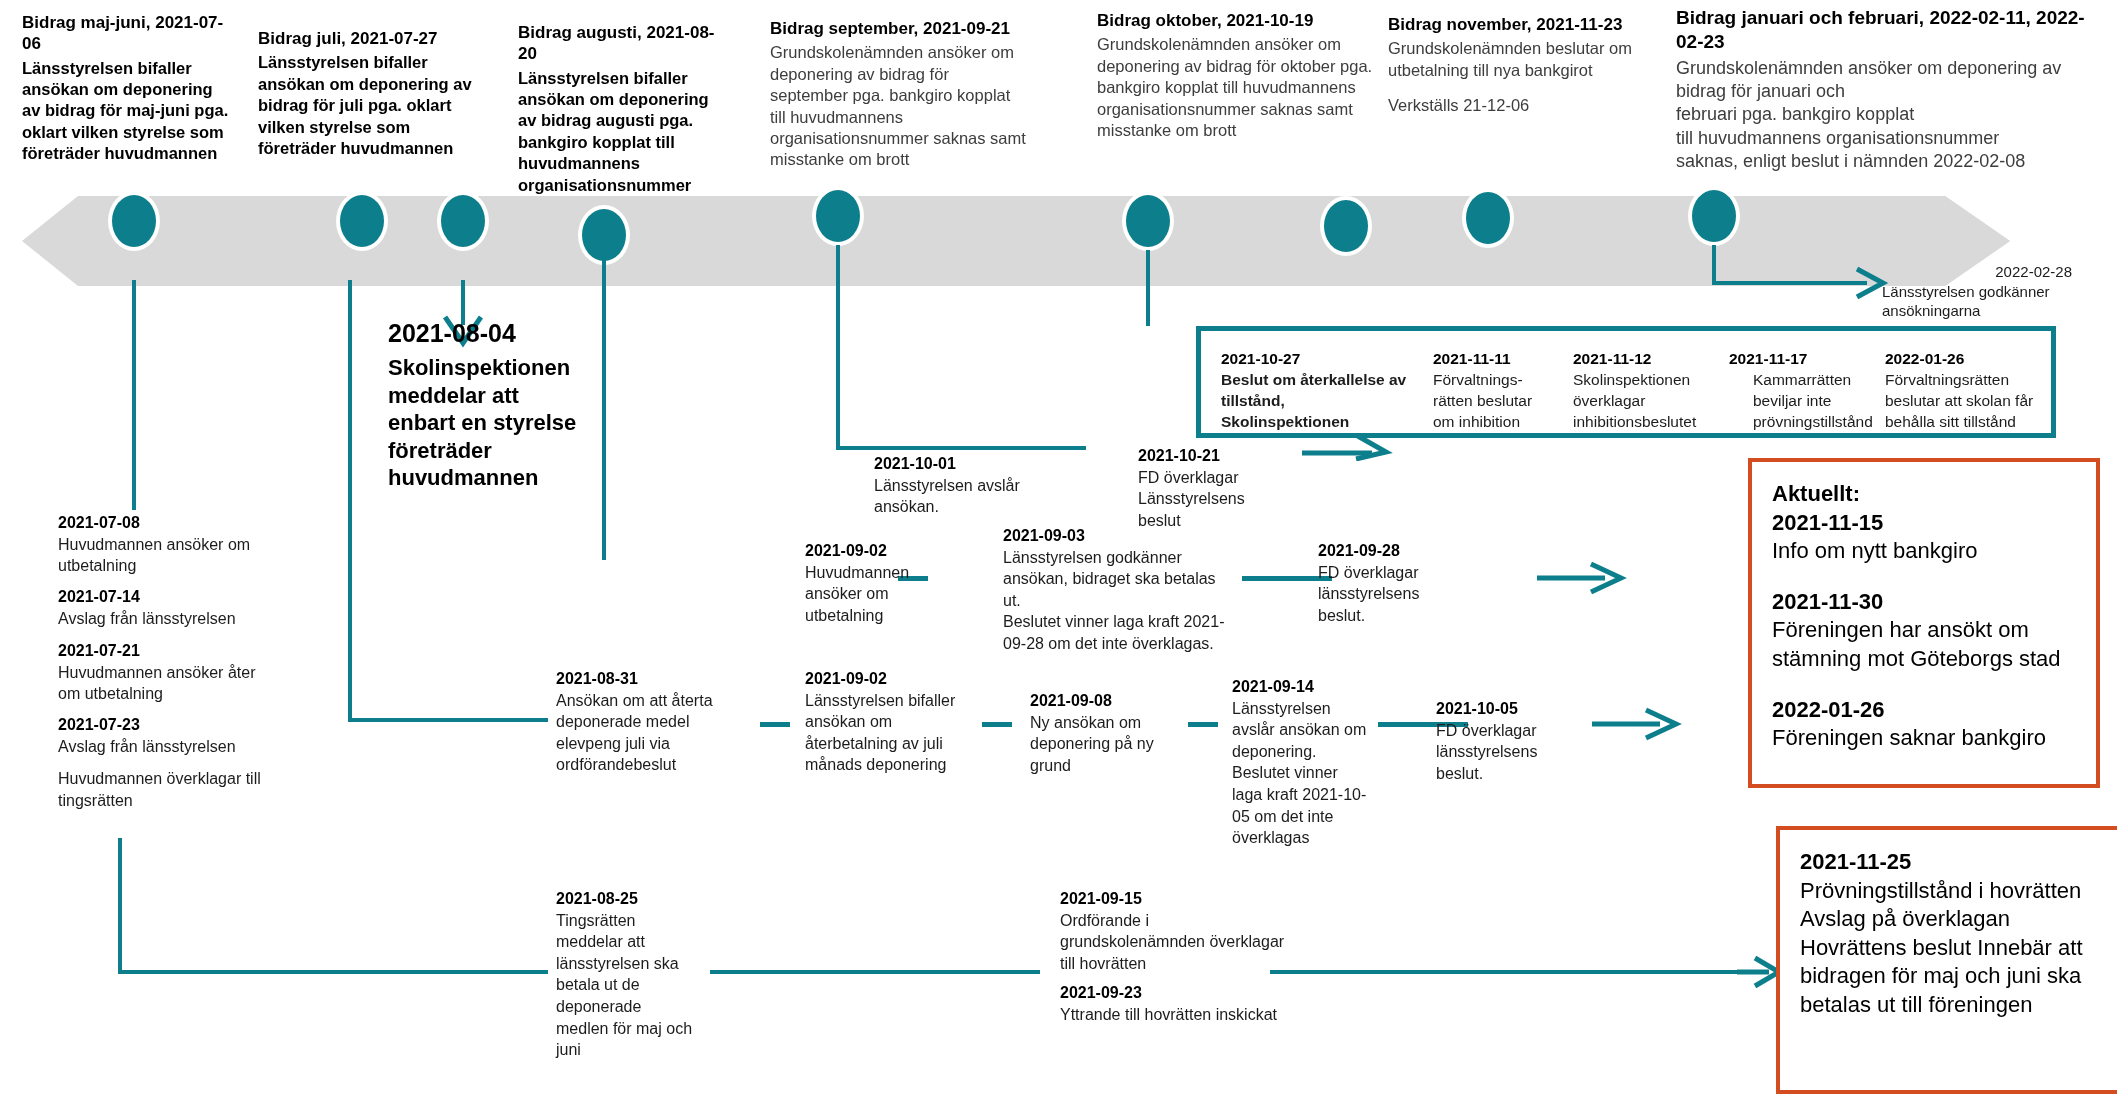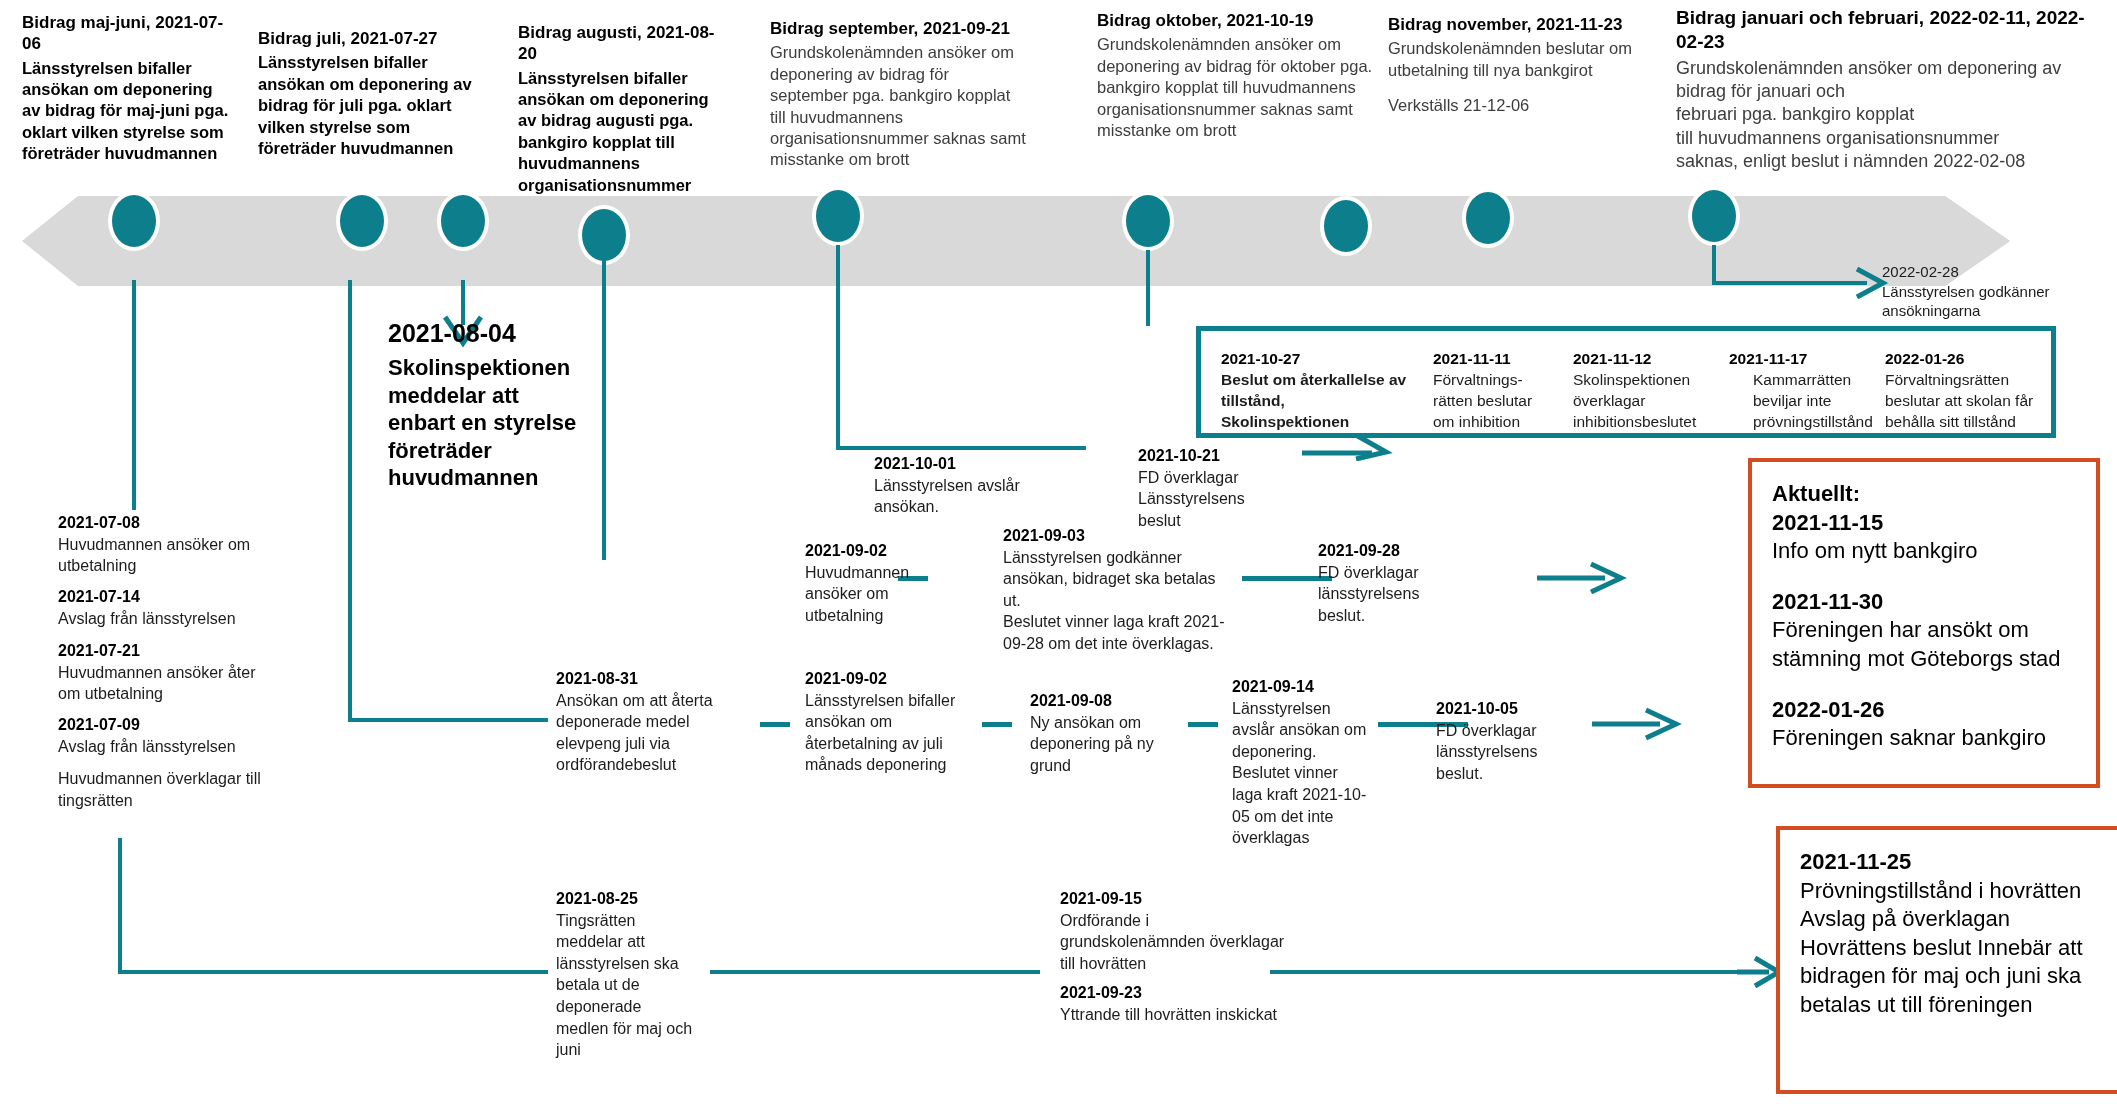--- a/index.html
+++ b/index.html
@@ -215,21 +215,21 @@
   </div>
   <div class="event" style="left:58px;top:586px;width:220px;">
     <div class="e-date">2021-07-14</div>
     <div class="e-text">Avslag från länsstyrelsen</div>
   </div>
   <div class="event" style="left:58px;top:640px;width:220px;">
     <div class="e-date">2021-07-21</div>
     <div class="e-text">Huvudmannen ansöker åter om utbetalning</div>
   </div>
   <div class="event" style="left:58px;top:714px;width:220px;">
-    <div class="e-date">2021-07-09</div>
+    <div class="e-date">2021-07-23</div>
     <div class="e-text">Avslag från länsstyrelsen</div>
   </div>
   <div class="event" style="left:58px;top:768px;width:225px;">
     <div class="e-text">Huvudmannen överklagar till tingsrätten</div>
   </div>
 
   <div class="event" style="left:874px;top:453px;width:200px;">
     <div class="e-date">2021-10-01</div>
     <div class="e-text">Länsstyrelsen avslår ansökan.</div>
   </div>
@@ -315,21 +315,21 @@
       <div class="tb-col" style="left:684px;width:170px;">
         <div class="tb-date">2022-01-26</div>
         <div class="tb-text" style="white-space:pre-line;">Förvaltningsrätten
 beslutar att skolan får
 behålla sitt tillstånd</div>
       </div>
     </div>
   </div>
 
   <div class="sidenote" style="left:1882px;top:262px;width:190px;">
-    <div style="font-weight:normal;">2022-02-28</div>
+    <div style="font-weight:normal;text-align:right;">2022-02-28</div>
     <div>Länsstyrelsen godkänner ansökningarna</div>
   </div>
 
   <div class="orange-box" style="left:1748px;top:458px;width:352px;height:330px;">
     <div class="ob-group">
       <div class="ob-head">Aktuellt:</div>
       <div class="ob-date">2021-11-15</div>
       <div class="ob-text">Info om nytt bankgiro</div>
     </div>
     <div class="ob-group">

